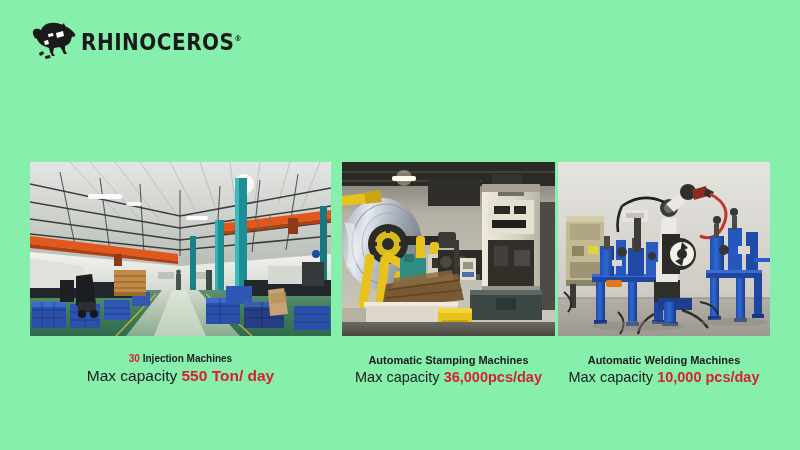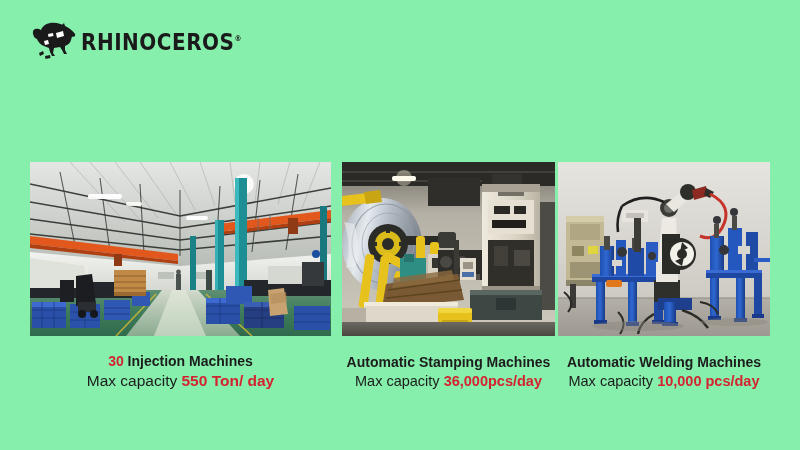--- a/index.html
+++ b/index.html
@@ -79,26 +79,26 @@
   #photo-3 { left: 558px; width: 212px; }
   .photo svg { display: block; width: 100%; height: 100%; }
 
   
   .caption {
     position: absolute;
     text-align: center;
     line-height: 1.35;
     color: #1c1c1c;
   }
-  .cap-l1 { font-size: 14px; font-weight: bold; white-space: nowrap; }
+  .cap-l1 { font-size: 11px; font-weight: bold; white-space: nowrap; }
   .cap-l2 { font-size: 14.5px; white-space: nowrap; }
   .cap-l2 b { font-weight: bold; }
 
   #caption-1 { left: 30px;  width: 301px; top: 352px; }
-  #caption-1 .cap-l1 { font-size: 14px; }
+  #caption-1 .cap-l1 { font-size: 10px; }
   #caption-1 .cap-l2 { font-size: 15.5px; }
   #caption-2 { left: 338px; width: 221px; top: 353px; }
   #caption-3 { left: 556px; width: 216px; top: 353px; }
 </style>
 </head>
 <body>
 
 <div id="slide">
 
   <div id="logo">

